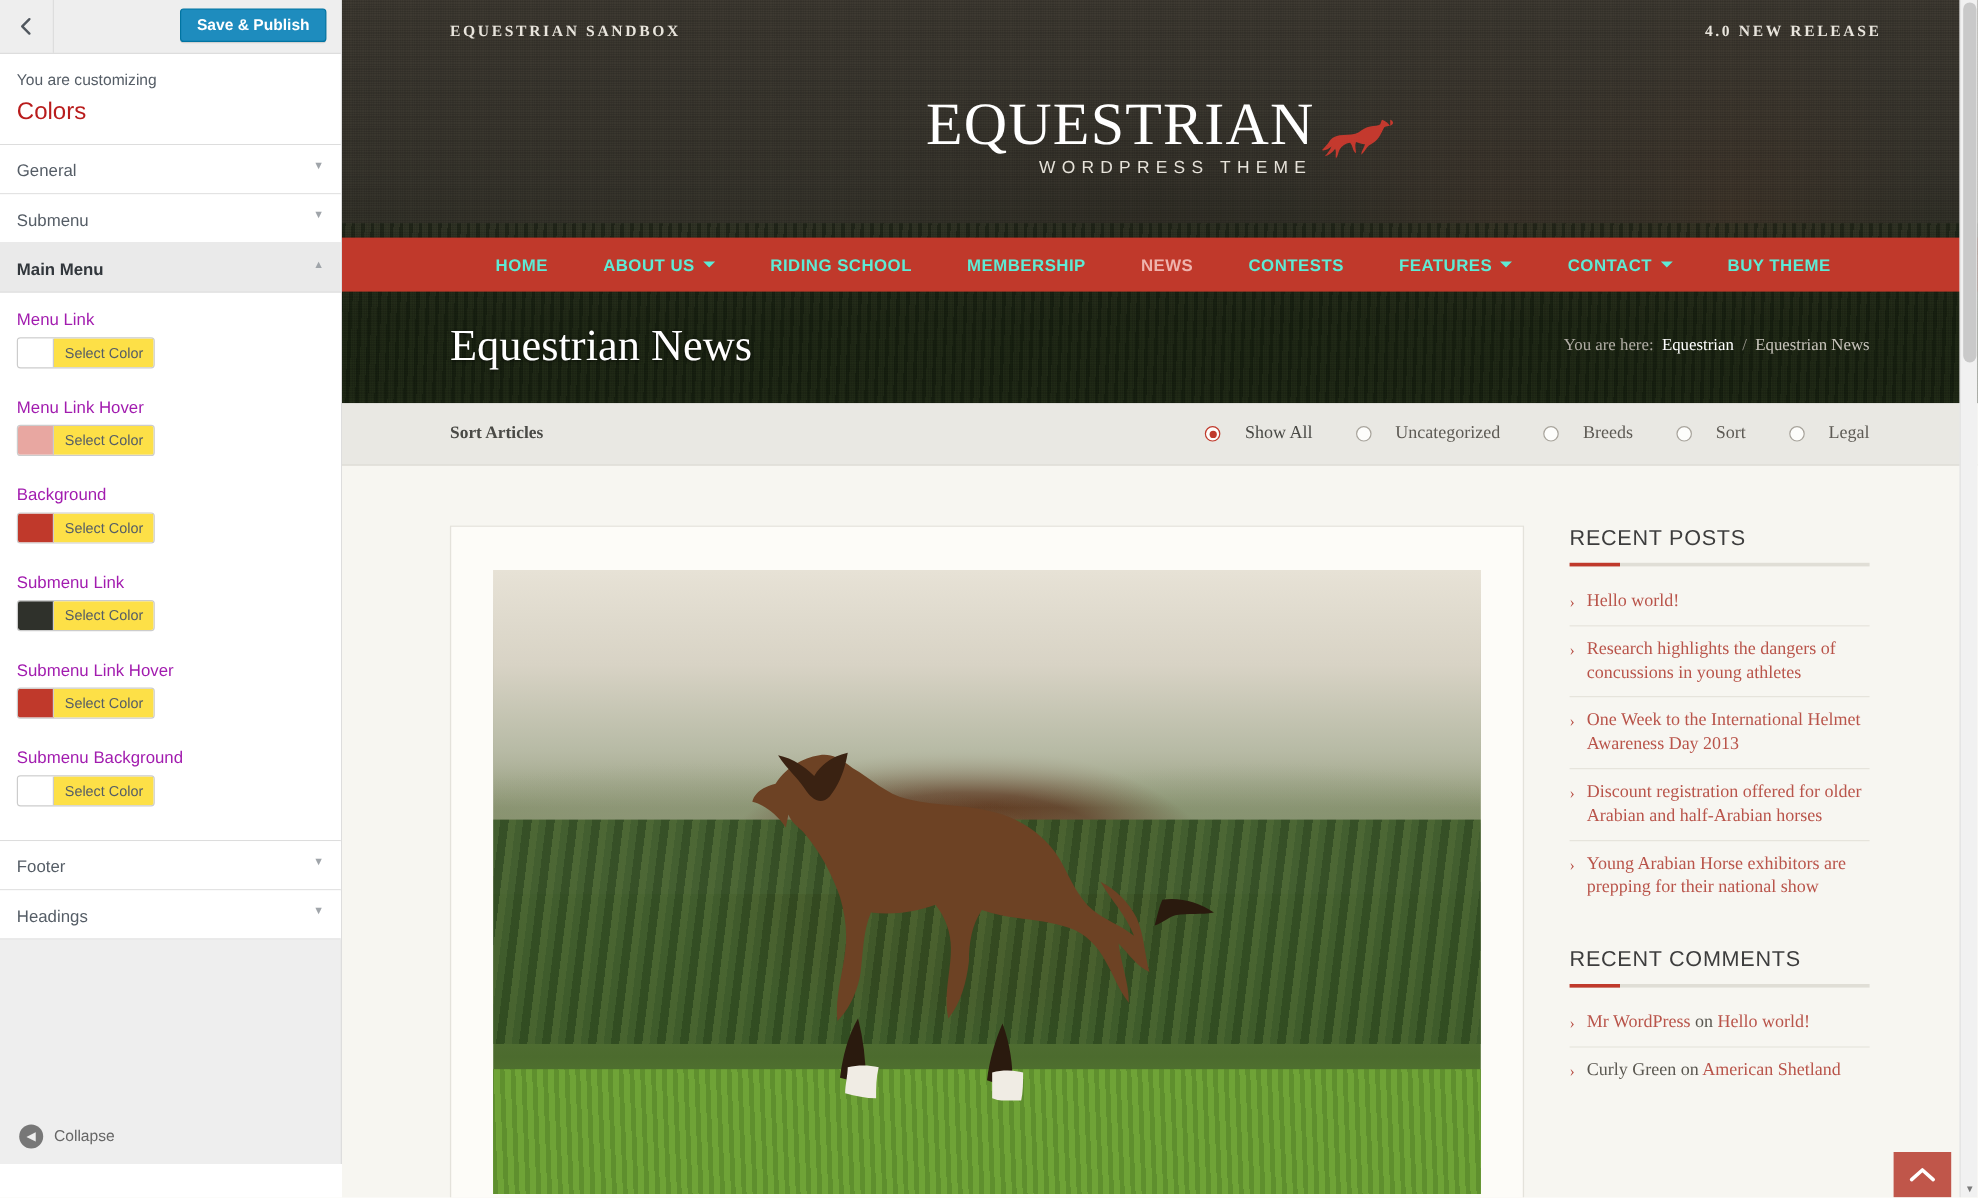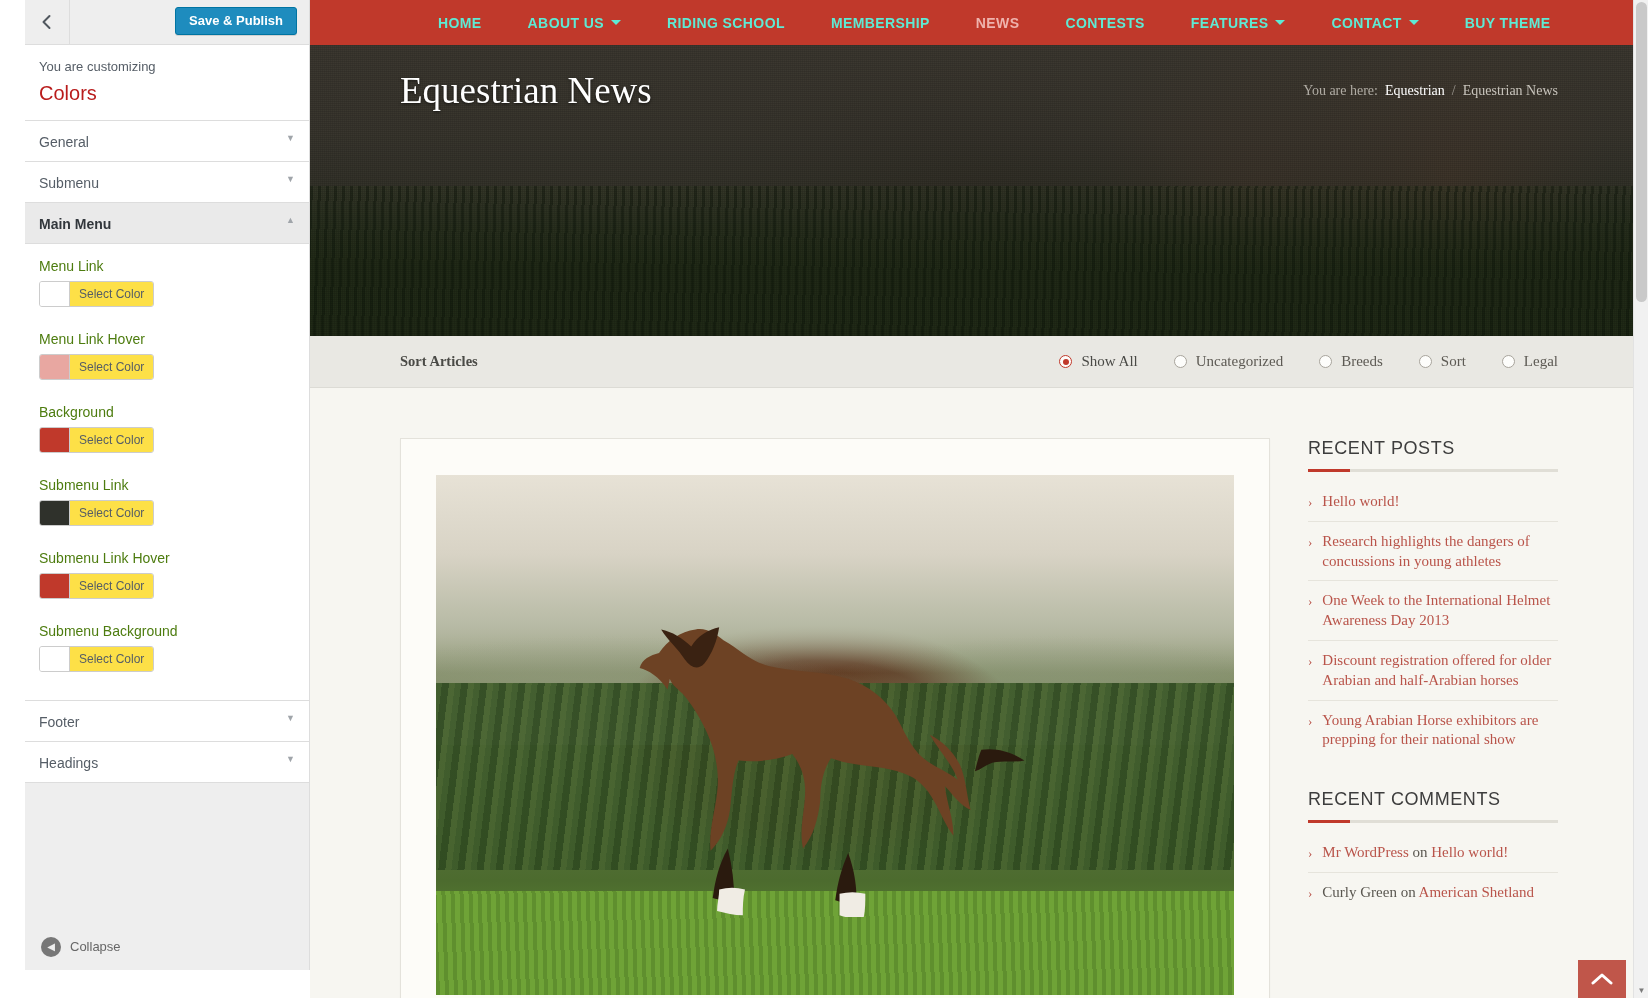--- a/index.html
+++ b/index.html
@@ -17,21 +17,20 @@
 
   
   .customizer {
     width: 285px; height: 970px;
     background: #eeeeee;
     border-right: 1px solid #dddddd;
     position: relative;
     flex: 0 0 285px;
     font-size: 13px;
     color: #555d66;
-    margin-left: 25px;
   }
   .cz-header {
     height: 45px;
     background: #eeeeee;
     border-bottom: 1px solid #dddddd;
     display: flex; align-items: center;
     position: relative;
   }
   .cz-back {
     width: 45px; height: 44px;
@@ -87,21 +86,21 @@
   .cz-body {
     background: #fff;
     padding: 14px 14px 22px;
     border-bottom: 1px solid #dddddd;
   }
   .cz-field { margin-bottom: 22px; }
   .cz-field:last-child { margin-bottom: 4px; }
   .cz-label {
     display: block;
     font-size: 14px;
-    color: #4d7c0f;
+    color: #a21caf;
     margin-bottom: 7px;
   }
   .cz-colorctl {
     display: inline-flex;
     border: 1px solid #cccccc;
     border-radius: 3px;
     overflow: hidden;
     background: #f7f7f7;
     height: 26px;
     cursor: pointer;
@@ -288,21 +287,21 @@
     padding: 0 90px 0 90px;
   }
   .sort-label {
     font-family: "Liberation Serif", serif;
     font-weight: bold;
     font-size: 14.5px;
     color: #4a4a46;
   }
   .filters { display: flex; align-items: center; gap: 36px; }
   .filter {
-    display: flex; align-items: center; gap: 9px;
+    display: flex; align-items: center; gap: 20px;
     cursor: pointer;
     font-family: "Liberation Serif", serif;
     font-size: 15px;
     color: #5d5a54;
   }
   .radio {
     width: 13px; height: 13px; border-radius: 50%;
     border: 1px solid #a8a49c;
     background: #fdfdfb;
     display:inline-block; position: relative;
@@ -573,20 +572,34 @@
       <span>Collapse</span>
     </div>
   </aside>
 
   <main class="preview">
 
     <section class="hero">
       <div class="hero-grass"></div>
       <div class="hero-noise"></div>
 
+      <div class="hero-top">
+        <div class="site-tagline">EQUESTRIAN SANDBOX</div>
+        <div class="release-note">4.0 NEW RELEASE</div>
+
+        <div class="logo-wrap">
+          <div class="logo-text">
+            <div class="logo-main">EQUESTRIAN</div>
+            <div class="logo-sub">WORDPRESS THEME</div>
+          </div>
+          <svg class="logo-horse" viewBox="0 0 100 72">
+            <path d="M96 14c-2-4-7-8-11-9-2 3-1 6-4 7-5 2-11 1-16 3-6 2-10 7-16 9-7 2-14 1-21 2-5 1-10 3-13 7-3 5-7 9-11 13 5 1 9-2 13-5-2 5-5 9-9 13 6-1 10-5 14-10 2 4 0 9 1 13 3-3 3-8 5-12 3-5 8-8 14-9 4 4 3 11 8 14 0-5-2-10 0-15 4 1 8 3 12 3-1 5-5 9-5 14 4-3 6-8 10-12 4-3 9-5 12-9 4-5 6-11 9-16 3-2 8-1 11-4 2-2 0-5-3-6z"></path>
+          </svg>
+        </div>
+      </div>
 
       <nav class="navbar">
         <div class="nav-item">
           <span>HOME</span>
         </div>
         <div class="nav-item">
           <span>ABOUT US</span>
           <span class="nav-caret"></span>
         </div>
         <div class="nav-item">

